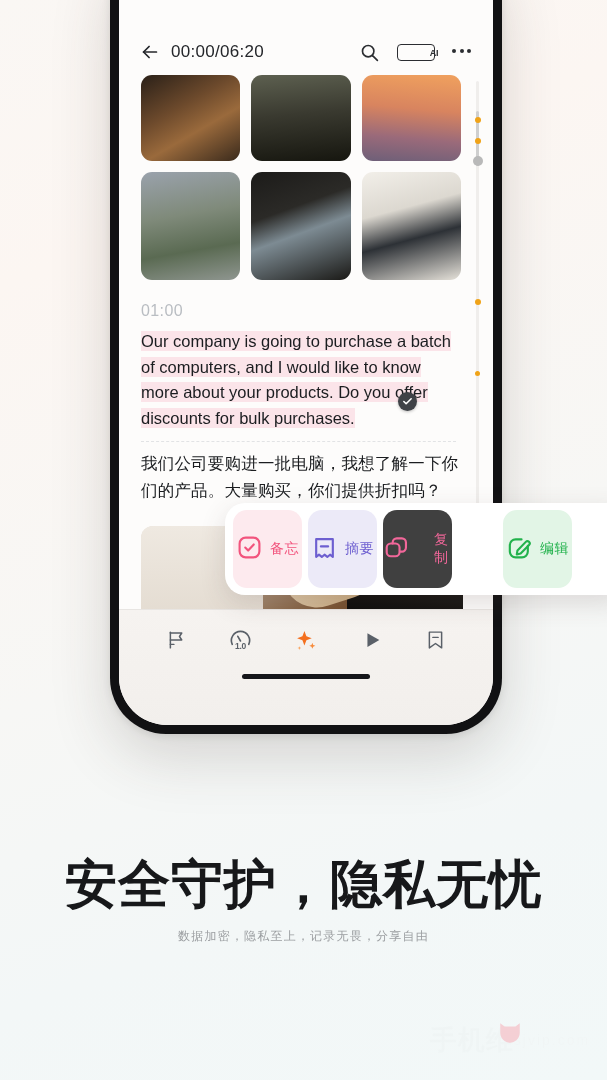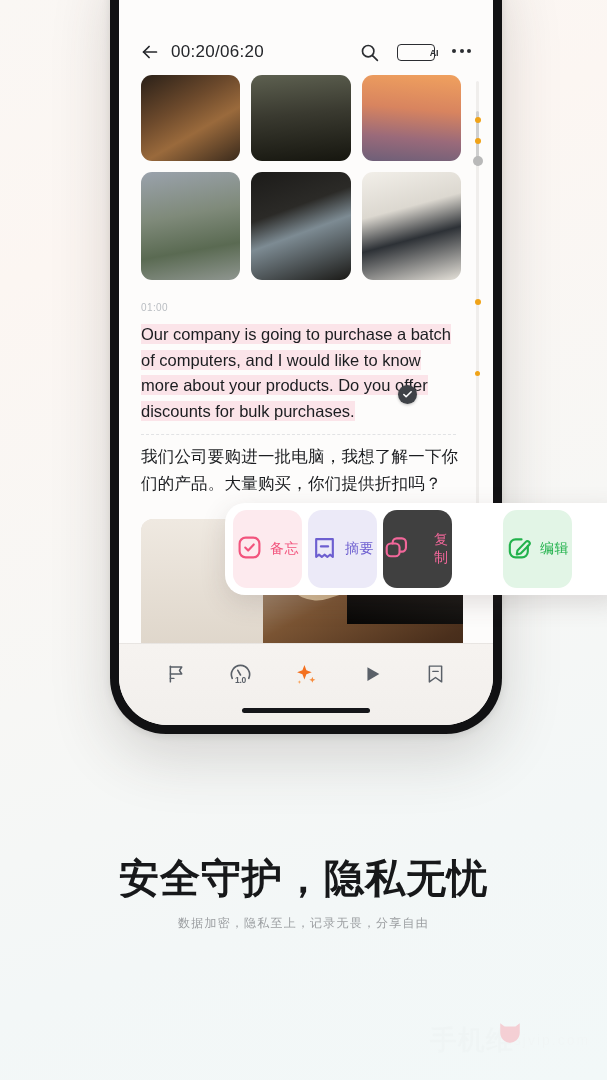--- a/index.html
+++ b/index.html
@@ -7,21 +7,21 @@
   body {
     font-family:"Liberation Sans","DejaVu Sans",sans-serif;
     background:linear-gradient(160deg,#faf7f4 0%,#fcf6f2 22%,#f7f7f5 55%,#f3f7f7 78%,#f2f8f8 100%);
     position:relative;
   }
 
   
   .promo { position:absolute; left:0; right:0; top:856px; text-align:center; }
   .promo-title {
     font-family:"DejaVu Serif","Liberation Serif",serif;
-    font-weight:700; font-size:40px; letter-spacing:1px;
+    font-weight:700; font-size:52px; letter-spacing:1px;
     color:#17181a; line-height:1.08;
   }
   .promo-sub {
     margin-top:16px; font-size:12px; color:#9b9ea1; letter-spacing:1.2px;
   }
 
   
   .watermark {
     position:absolute; right:12px; bottom:6px; width:170px; height:68px;
     opacity:.5;
@@ -78,21 +78,21 @@
   .thumb.tall { height:108px; }
 
   .t1 { background:linear-gradient(150deg,#2a2018 0%,#6d4a2c 38%,#9a6a3c 62%,#3a2a1c 100%); }
   .t2 { background:linear-gradient(175deg,#5d6050 0%,#3a3a30 45%,#16160f 100%); }
   .t3 { background:linear-gradient(185deg,#f0a15e 0%,#d8845f 40%,#9a6a7a 72%,#6d5f78 100%); }
   .t4 { background:linear-gradient(170deg,#9aa2ac 0%,#7f8a7a 40%,#5a6a52 70%,#8f9690 100%); }
   .t5 { background:linear-gradient(160deg,#1c1b19 0%,#2b2a27 35%,#7d8b93 55%,#1a1916 100%); }
   .t6 { background:linear-gradient(165deg,#f2efe9 0%,#dcd8d0 35%,#2d3136 60%,#e6e2da 100%); }
 
   .msg { width:318px; margin-top:22px; }
-  .msg-time { font-size:10px; color:#b9bdc2; letter-spacing:.4px; }
+  .msg-time { font-size:16px; color:#b9bdc2; letter-spacing:.4px; }
   .msg-en {
     margin-top:9px; font-size:16.5px; line-height:1.55; color:#1b1d20;
     position:relative;
   }
   .msg-en span.hl {
     background:#fbe4e9; box-decoration-break:clone;
     -webkit-box-decoration-break:clone; padding:1px 0;
   }
   .check-badge {
     position:absolute; right:42px; bottom:20px;
@@ -124,21 +124,21 @@
     position:absolute; left:-1.5px; width:6px; height:6px; border-radius:50%;
     background:#f0a318;
   }
   .scroll-thumb {
     position:absolute; left:-3.5px; width:10px; height:10px;
     border-radius:50%; background:#b9b9b9;
   }
 
   
   .bottombar {
-    flex:0 0 auto; height:82px; background:linear-gradient(180deg,#f6f3f0,#f2efec);
+    flex:0 0 auto; height:116px; background:linear-gradient(180deg,#f6f3f0,#f2efec);
     display:flex; flex-direction:column; align-items:center;
     border-top:1px solid rgba(0,0,0,.04);
   }
   .nav-row {
     width:100%; height:60px; display:flex; align-items:center;
     justify-content:space-around; padding:0 26px;
   }
   .speed-wrap { position:relative; display:flex; align-items:center; justify-content:center; }
   .speed-num {
     position:absolute; bottom:1px; left:50%; transform:translateX(-50%);
@@ -175,21 +175,21 @@
   <div class="screen">
 
     <div class="topbar">
       <div class="tb-left">
         <span class="icon-btn">
           <svg width="22" height="22" viewBox="0 0 24 24" fill="none" stroke="#24262a" stroke-width="1.9" stroke-linecap="round" stroke-linejoin="round">
               <path d="M19 12H5"></path>
               <path d="M11 18l-6-6 6-6"></path>
             </svg>
         </span>
-        <span class="tb-time">00:20/06:20</span>
+        <span class="tb-time">00:00/06:20</span>
       </div>
       <div class="tb-right">
         <span class="icon-btn">
           <svg width="21" height="21" viewBox="0 0 24 24" fill="none" stroke="#2b2d31" stroke-width="1.9" stroke-linecap="round">
               <circle cx="10.5" cy="10.5" r="6.5"></circle>
               <path d="M15.5 15.5L21 21"></path>
             </svg>
         </span>
         <span class="ai-badge">AI</span>
         <span class="dots">

